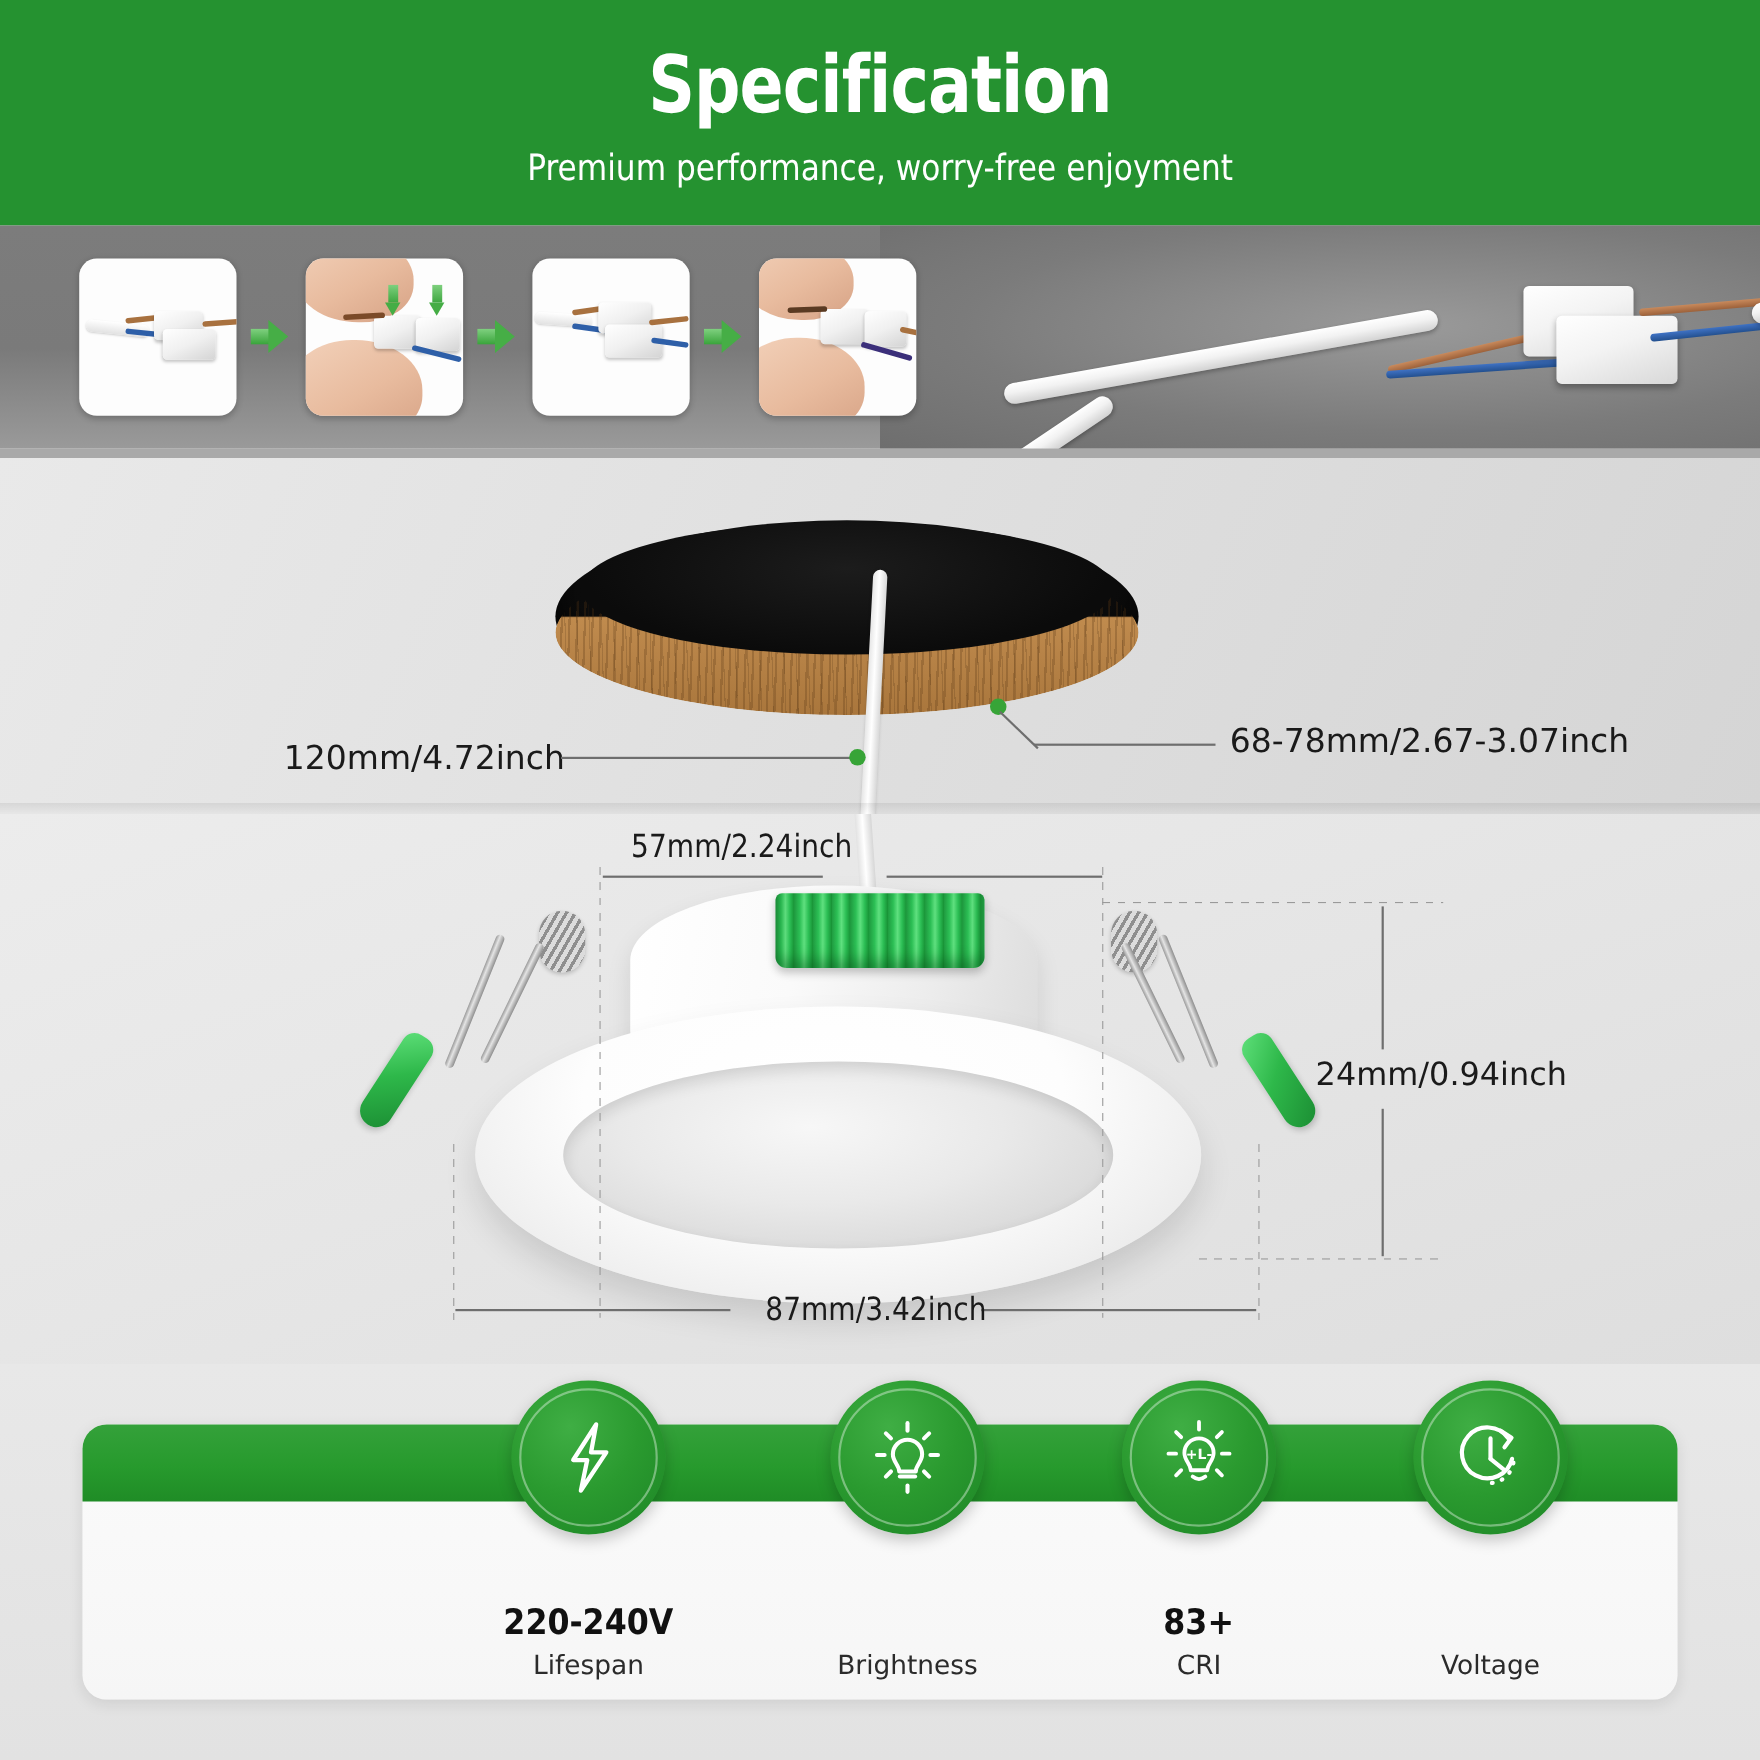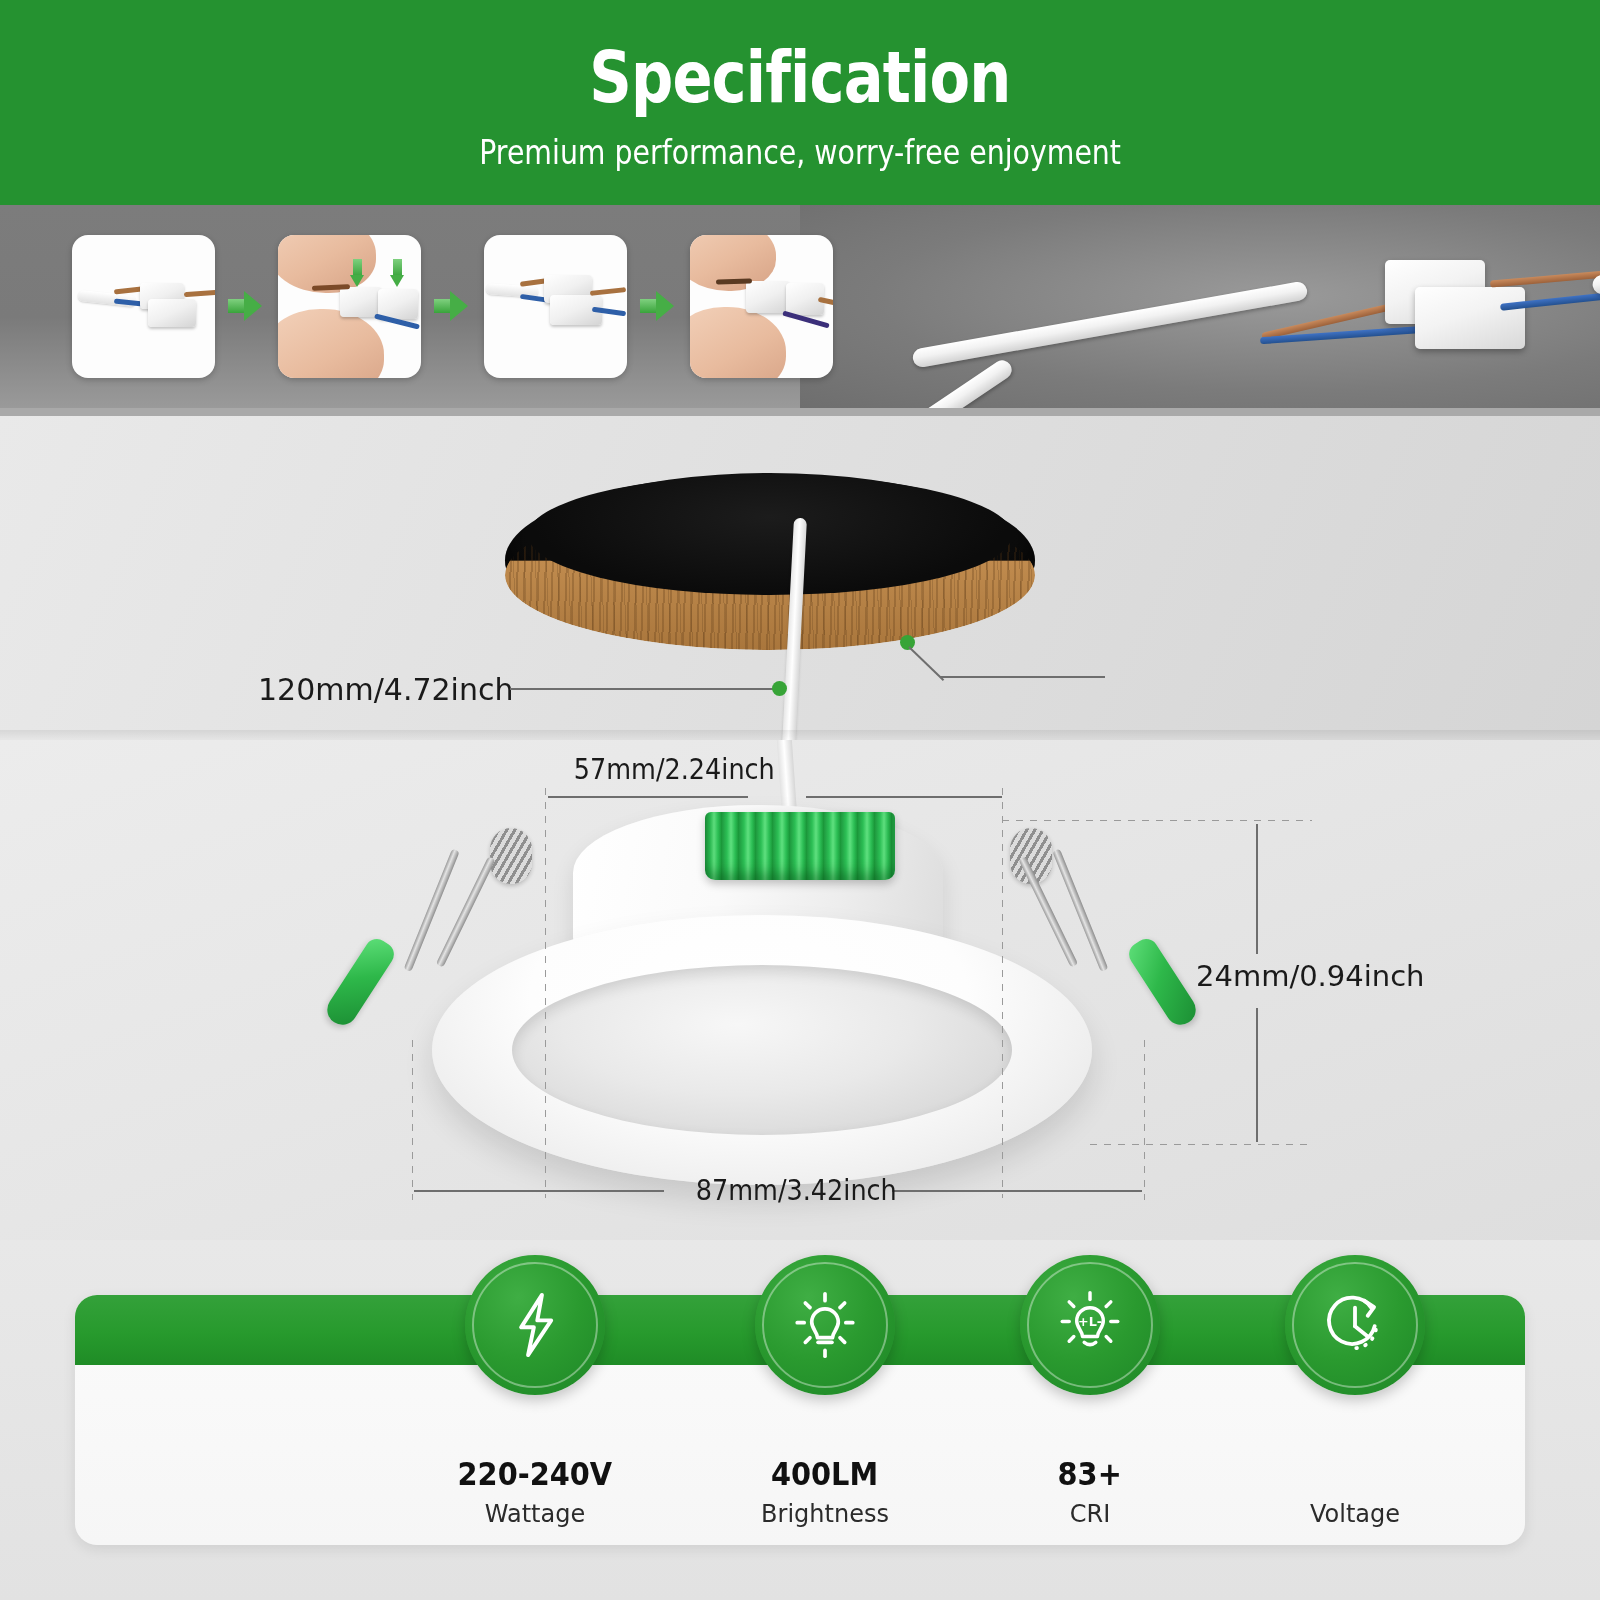--- a/index.html
+++ b/index.html
@@ -348,20 +348,21 @@
   <div id="hole-inner"></div>
   <div id="wire-ceiling"></div>
 
   <div class="dimlabel" style="left:258px;top:264px;font-size:30px;">120mm/4.72inch</div>
   <div class="dimline h" style="left:510px;top:280px;width:268px;"></div>
   <div class="greendot" style="left:772px;top:273px;"></div>
 
   <div class="greendot" style="left:900px;top:227px;"></div>
   <div class="leader" style="left:909px;top:238px;width:48px;transform:rotate(44deg);"></div>
   <div class="dimline h" style="left:940px;top:268px;width:165px;"></div>
+  <div class="dimlabel" style="left:1118px;top:249px;font-size:30px;">68-78mm/2.67-3.07inch</div>
 </div>
 
 <div id="product">
   <div id="wire-prod"></div>
 
   <div class="spring" style="left:490px;top:88px;"></div>
   <div class="clip-arm" style="left:452px;top:110px;height:130px;transform:rotate(22deg);transform-origin:top center;"></div>
   <div class="clip-arm" style="left:488px;top:118px;height:120px;transform:rotate(26deg);transform-origin:top center;"></div>
   <div class="clip-tip" style="left:345px;top:195px;transform:rotate(33deg);"></div>
 
@@ -399,41 +400,40 @@
     <div id="spec-bar"></div>
 
 
     <div class="spec-item" style="left:315px;">
       <div class="spec-circle">
         <svg width="74" height="74" viewBox="0 0 64 64">
           <path d="M38 6 L20 34 h11 L26 58 L46 28 H34 Z" fill="none" stroke="#ffffff" stroke-width="3.4" stroke-linejoin="round"></path>
         </svg>
       </div>
       <div class="spec-value"><span>220-240V</span></div>
-      <div class="spec-label">Wattage</div>
+      <div class="spec-label">Lifespan</div>
     </div>
 
     <div class="spec-item" style="left:605px;">
       <div class="spec-circle">
         <svg width="74" height="74" viewBox="0 0 64 64">
           <g fill="none" stroke="#ffffff" stroke-width="3.2" stroke-linecap="round">
             <path d="M32 18 a11.5 11.5 0 0 1 11.5 11.5 c0 6-5 8.5-5 13.5 h-13 c0-5-5-7.5-5-13.5 A11.5 11.5 0 0 1 32 18z" stroke-linejoin="round"></path>
             <line x1="26" y1="47" x2="38" y2="47"></line>
             <line x1="32" y1="5" x2="32" y2="11"></line>
             <line x1="32" y1="54" x2="32" y2="59"></line>
             <line x1="8" y1="30" x2="14" y2="30"></line>
             <line x1="50" y1="30" x2="56" y2="30"></line>
             <line x1="15" y1="13" x2="19" y2="17"></line>
             <line x1="49" y1="13" x2="45" y2="17"></line>
             <line x1="15" y1="47" x2="19" y2="43"></line>
             <line x1="49" y1="47" x2="45" y2="43"></line>
           </g>
         </svg>
       </div>
-      <div class="spec-value"><span>400LM</span></div>
       <div class="spec-label">Brightness</div>
     </div>
 
     <div class="spec-item" style="left:870px;">
       <div class="spec-circle">
         <svg width="74" height="74" viewBox="0 0 64 64">
           <g fill="none" stroke="#ffffff" stroke-width="3" stroke-linecap="round">
             <path d="M32 17 a11.5 11.5 0 0 1 11.5 11.5 c0 6-5 8.5-5 13.5 h-13 c0-5-5-7.5-5-13.5 A11.5 11.5 0 0 1 32 17z" stroke-linejoin="round"></path>
             <path d="M27 47 q5 4 10 0"></path>
             <line x1="32" y1="4" x2="32" y2="10"></line>

